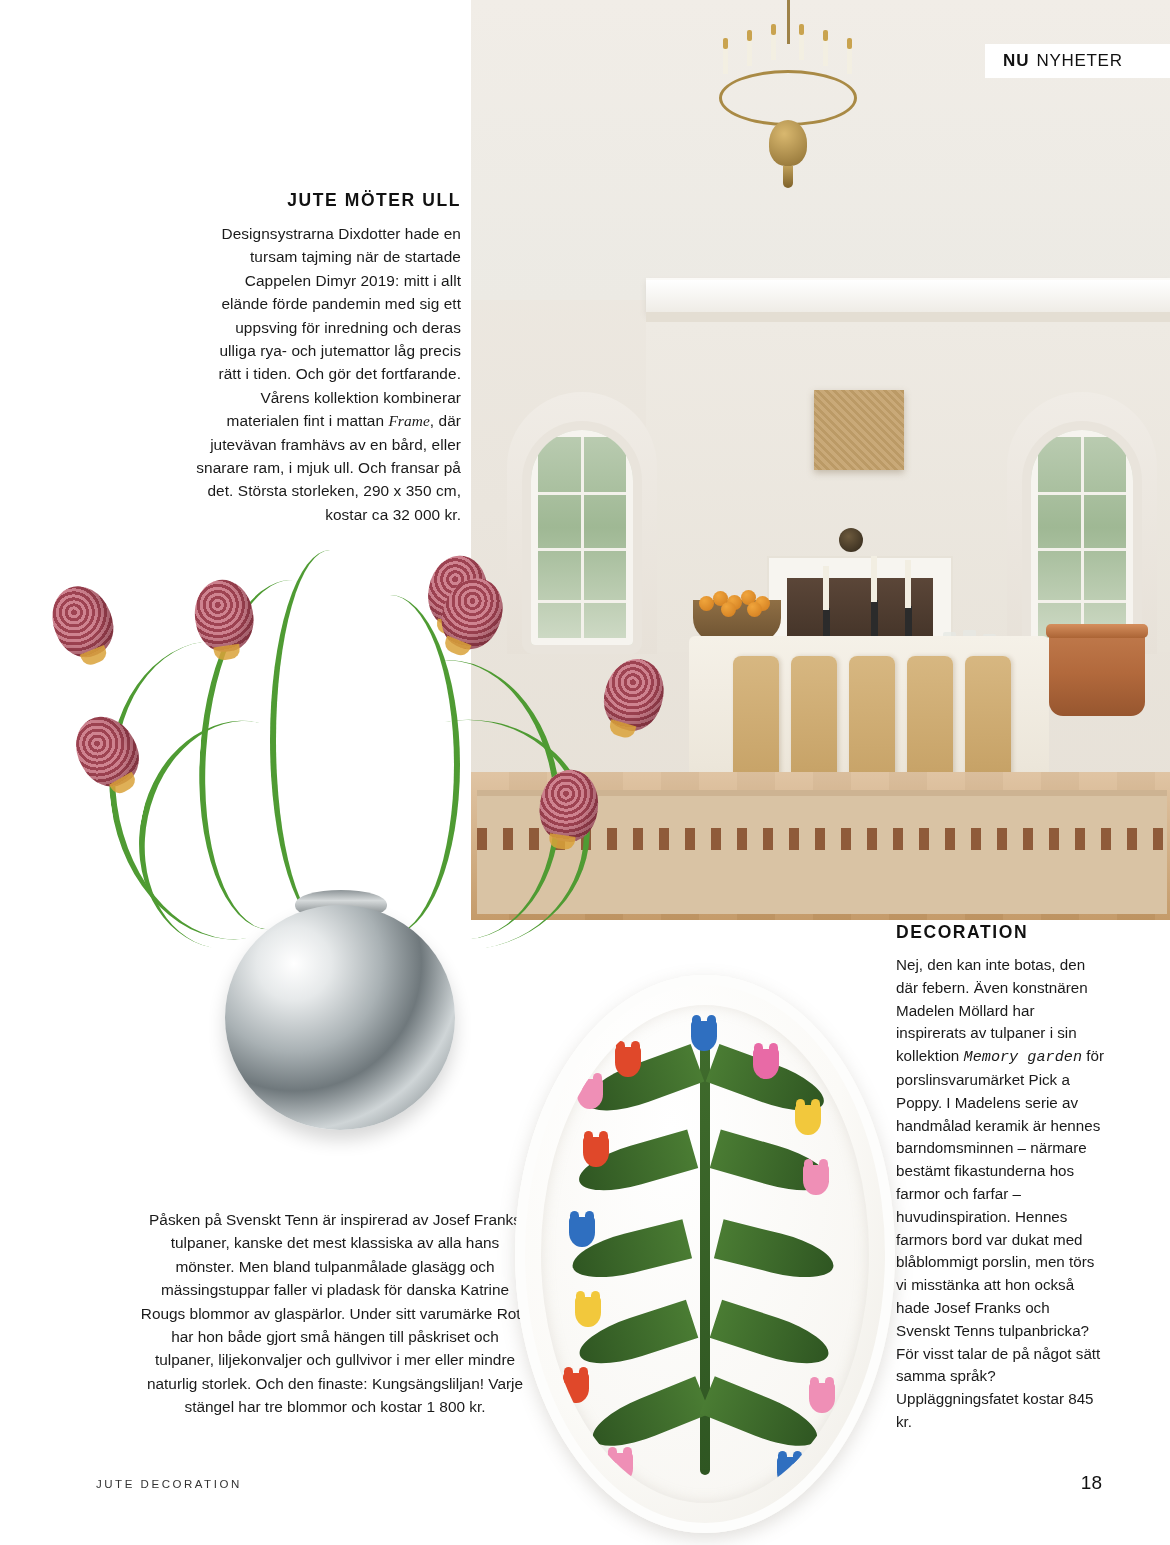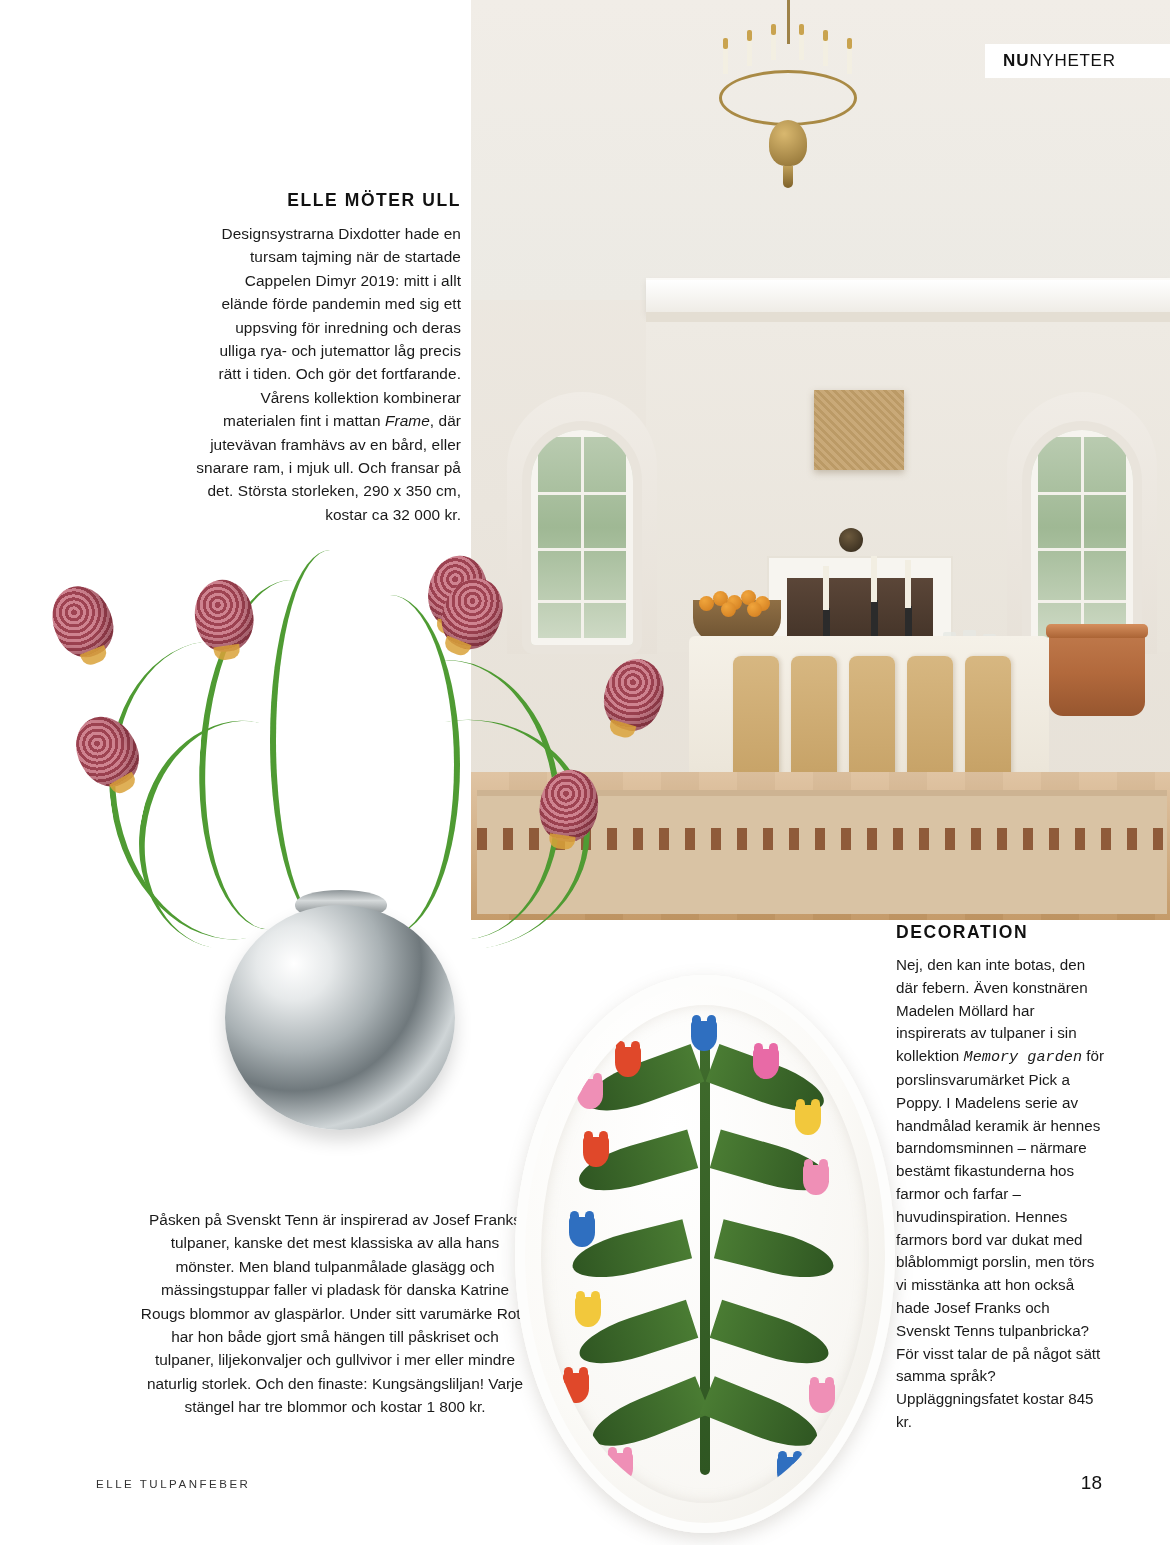--- a/index.html
+++ b/index.html
@@ -36,20 +36,21 @@
   .nu-tab .nu-bold {
     font-weight: 700;
     font-size: 17px;
     color: #111;
     letter-spacing: 0.06em;
   }
   .nu-tab .nu-rest {
     font-weight: 400;
     font-size: 17px;
     color: #111;
+    margin-left: 7px;
     letter-spacing: 0.04em;
   }
 
   
   .room-photo {
     position: absolute;
     left: 471px;
     top: 0;
     width: 699px;
     height: 920px;
@@ -208,21 +209,21 @@
     letter-spacing: 0.09em;
     color: #111;
     margin-bottom: 11px;
   }
   .jute-body {
     font-size: 15.4px;
     line-height: 1.52;
     color: #1a1a1a;
     letter-spacing: 0.005em;
   }
-  .jute-body i { font-style: italic; font-family: Liberation Sans, sans-serif; }
+  .jute-body i { font-style: italic; font-family: Liberation Serif, serif; }
 
   
   .flower-art { position:absolute; left: 20px; top: 520px; width: 640px; height: 700px; }
   .vase {
     position:absolute; left: 205px; top: 385px; width: 230px; height: 225px;
     border-radius: 50%;
     background:
       radial-gradient(circle at 30% 26%, #ffffff 0%, #e6e9ea 16%, #a9b1b4 38%, #6f787c 55%, #cfd5d7 72%, #8b9396 88%, #5e686c 100%);
     box-shadow: 0 10px 18px rgba(0,0,0,0.16);
   }
@@ -394,21 +395,21 @@
     <div class="rp-rug"></div>
     <div class="rp-rug-band"></div>
   </div>
 
   <div class="nu-tab">
     <span class="nu-bold">NU</span>
     <span class="nu-rest">NYHETER</span>
   </div>
 
   <div class="jute-block">
-    <div class="jute-title">ELLE MÖTER ULL</div>
+    <div class="jute-title">JUTE MÖTER ULL</div>
     <div class="jute-body"><span>Designsystrarna Dixdotter hade en tursam tajming när de startade Cappelen Dimyr 2019: mitt i allt elände förde pandemin med sig ett uppsving för inredning och deras ulliga rya- och jutemattor låg precis rätt i tiden. Och gör det fortfarande. Vårens kollektion kombinerar materialen fint i mattan </span><i>Frame</i><span>, där jutevävan framhävs av en bård, eller snarare ram, i mjuk ull. Och fransar på det. Största storleken, 290 x 350 cm, kostar ca 32 000 kr.</span></div>
   </div>
 
   <div class="flower-art">
 
     <div class="bead-stem" style="left:90px; top:120px; width:230px; height:300px; transform: rotate(-8deg);"></div>
     <div class="bead-stem" style="left:180px; top:60px; width:160px; height:350px; transform: rotate(4deg);"></div>
     <div class="bead-stem" style="left:250px; top:30px; width:120px; height:380px;"></div>
     <div class="bead-stem" style="left:300px; top:75px; width:140px; height:340px; transform: scaleX(-1);"></div>
     <div class="bead-stem" style="left:330px; top:140px; width:210px; height:280px; transform: scaleX(-1) rotate(6deg);"></div>
@@ -513,16 +514,16 @@
           <div class="pet" style="right:1px; background:#2f6fc0;"></div>
       </div>
     </div>
   </div>
 
   <div class="tulp-block">
     <div class="tulp-title">DECORATION</div>
     <div class="tulp-body"><span>Nej, den kan inte botas, den där febern. Även konstnären Madelen Möllard har inspirerats av tulpaner i sin kollektion </span><i>Memory garden</i><span> för porslinsvarumärket Pick a Poppy. I Madelens serie av handmålad keramik är hennes barndomsminnen – närmare bestämt fikastunderna hos farmor och farfar – huvudinspiration. Hennes farmors bord var dukat med blåblommigt porslin, men törs vi misstänka att hon också hade Josef Franks och Svenskt Tenns tulpanbricka? För visst talar de på något sätt samma språk? Uppläggningsfatet kostar 845 kr.</span></div>
   </div>
 
-  <div class="footer-brand">ELLE TULPANFEBER</div>
+  <div class="footer-brand">JUTE DECORATION</div>
   <div class="page-num">18</div>
 
 </div>
 
 </body></html>

